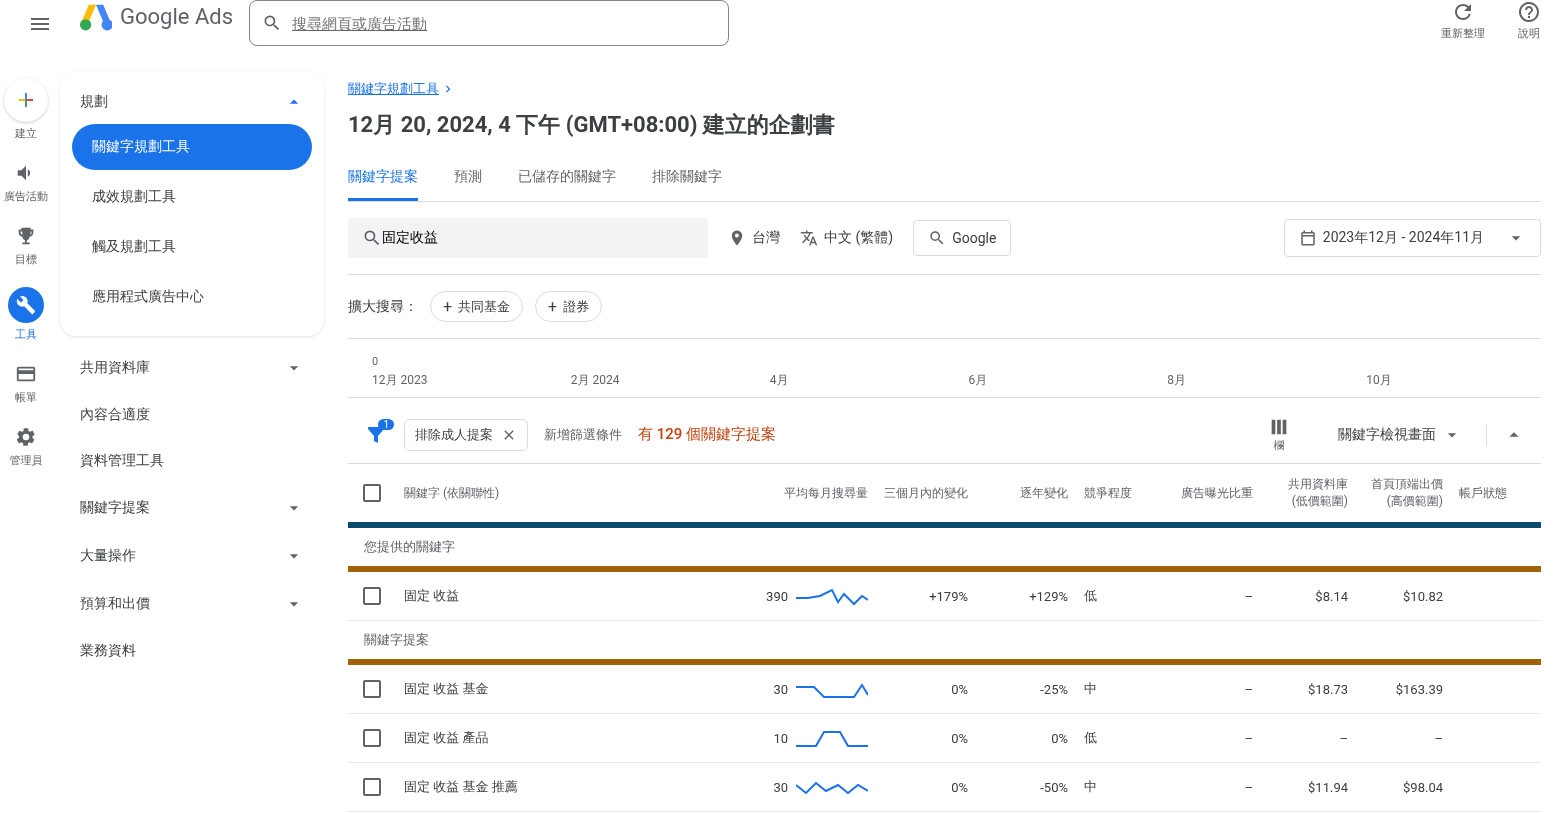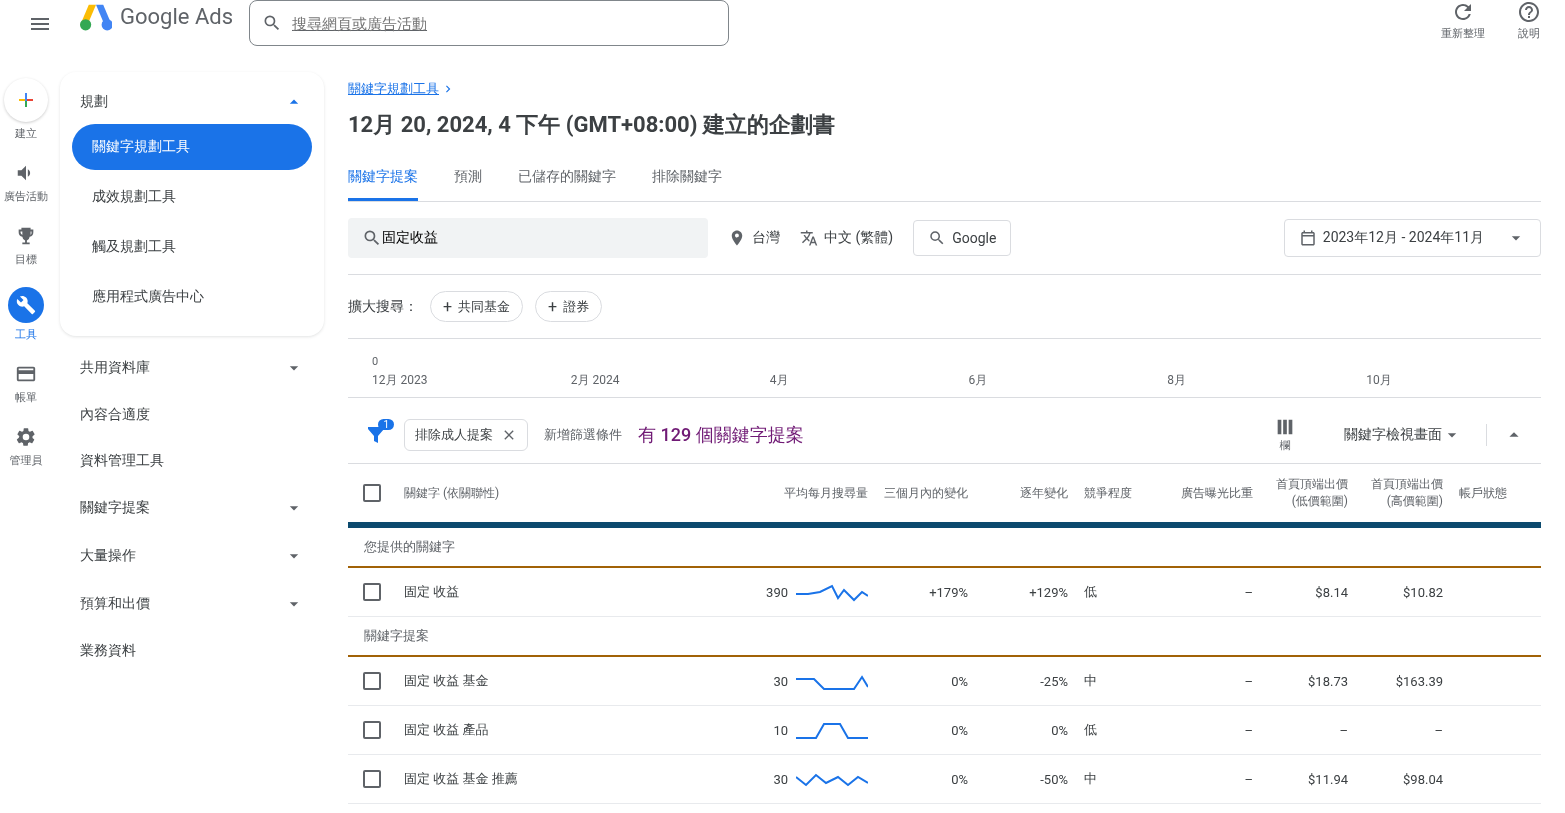--- a/index.html
+++ b/index.html
@@ -54,42 +54,42 @@
 .timeline { padding: 16px 0 8px; }
 .timeline-zero { font-size: 11px; color: #5f6368; padding-left: 24px; }
 .timeline-months { display: flex; font-size: 12px; color: #5f6368; border-bottom: 1px solid #dadce0; padding: 4px 0 8px; }
 .timeline-months span { flex: 1; text-align: left; padding-left: 24px; }
 
 .toolbar { display: flex; align-items: center; gap: 16px; padding: 10px 16px; border-bottom: 1px solid #dadce0; }
 .filter-icon-wrap { position: relative; }
 .filter-badge { position: absolute; top: -4px; right: -6px; background: #1a73e8; color: #fff; border-radius: 8px; font-size: 10px; padding: 0 5px; }
 .applied-chip { border: 1px solid #dadce0; border-radius: 6px; padding: 6px 10px; font-size: 13px; display: flex; align-items: center; gap: 8px; }
 .add-filter { font-size: 13px; color: #5f6368; cursor: pointer; }
-.ideas-count { font-size: 18px; color: #701a75; }
+.ideas-count { font-size: 15px; color: #c2410c; }
 .ideas-count b { font-weight: 500; }
 .toolbar-spacer { flex: 1; }
 .col-btn { display: flex; flex-direction: column; align-items: center; font-size: 11px; color: #5f6368; cursor: pointer; }
-.view-select { display: flex; align-items: center; font-size: 14px; cursor: pointer; padding-left: 32px; }
+.view-select { display: flex; align-items: center; gap: 6px; font-size: 14px; cursor: pointer; padding-left: 32px; }
 .expand-box { border-left: 1px solid #dadce0; padding-left: 16px; margin-left: 8px; }
 
 .table { width: 100%; }
 .thead { display: flex; border-bottom: 6px solid #0c4a6e; font-size: 12px; color: #5f6368; }
 .th, .td { padding: 12px 8px; display: flex; align-items: center; }
 .th.right, .td.right { justify-content: flex-end; text-align: right; }
 .col-check { width: 48px; justify-content: center; }
 .col-kw { flex: 2; }
 .col-vol { width: 150px; justify-content: flex-end; gap: 8px; }
 .col-3m { width: 100px; }
 .col-yy { width: 100px; }
 .col-comp { width: 90px; }
 .col-imp { width: 95px; }
 .col-lo { width: 95px; }
 .col-hi { width: 95px; }
 .col-acct { width: 90px; }
-.section-row { padding: 10px 16px; font-size: 13px; color: #5f6368; border-bottom: 2px solid #a16207; }
+.section-row { padding: 10px 16px; font-size: 13px; color: #5f6368; border-bottom: 6px solid #a16207; }
 .trow { display: flex; border-bottom: 1px solid #e8eaed; font-size: 13px; }
 .checkbox { width: 18px; height: 18px; border: 2px solid #5f6368; border-radius: 2px; cursor: pointer; }
 .spark { width: 72px; height: 24px; }
 
 svg { display: block; }
 </style>
 </head>
 <body>
 
 <div class="topbar">
@@ -348,21 +348,21 @@
       <div class="thead">
         <div class="th col-check">
             <div class="checkbox"></div>
           </div>
         <div class="th col-kw">關鍵字 (依關聯性)</div>
         <div class="th col-vol right">平均每月搜尋量</div>
         <div class="th col-3m right">三個月內的變化</div>
         <div class="th col-yy right">逐年變化</div>
         <div class="th col-comp">競爭程度</div>
         <div class="th col-imp right">廣告曝光比重</div>
-        <div class="th col-lo right">首頁頂端出價 (低價範圍)</div>
+        <div class="th col-lo right">共用資料庫 (低價範圍)</div>
         <div class="th col-hi right">首頁頂端出價 (高價範圍)</div>
         <div class="th col-acct">帳戶狀態</div>
       </div>
       <div class="section-row">您提供的關鍵字</div>
       <div id="rows-provided">
           <div class="trow">
     <div class="td col-check">
               <div class="checkbox"></div>
             </div>
     <div class="td col-kw">固定 收益</div>

